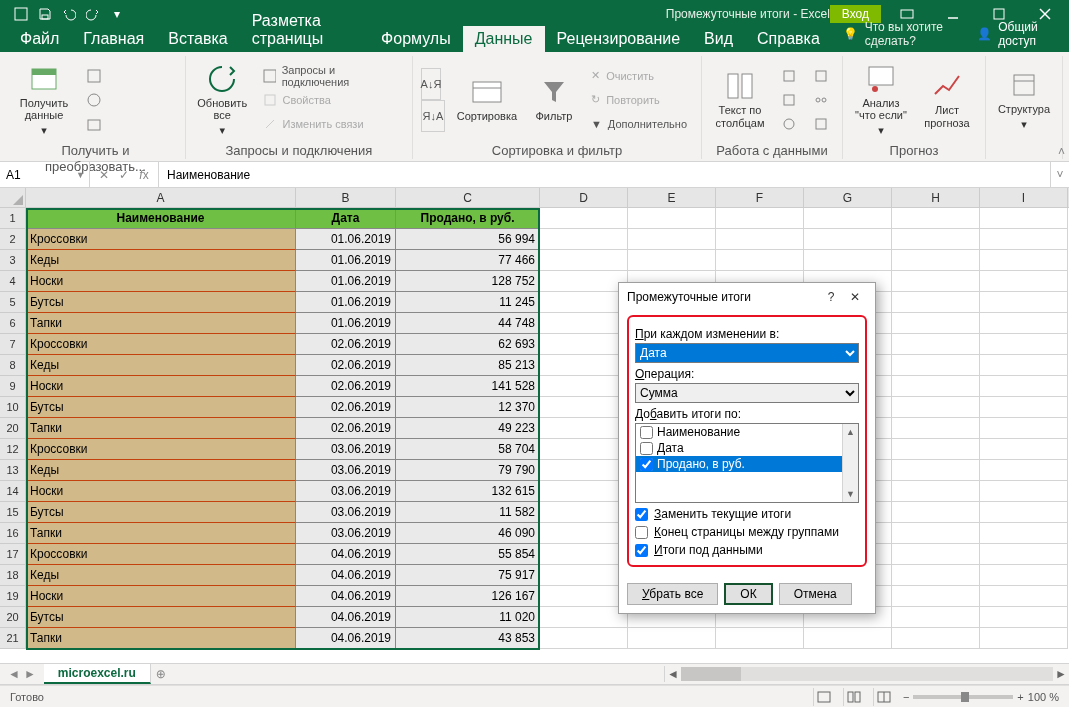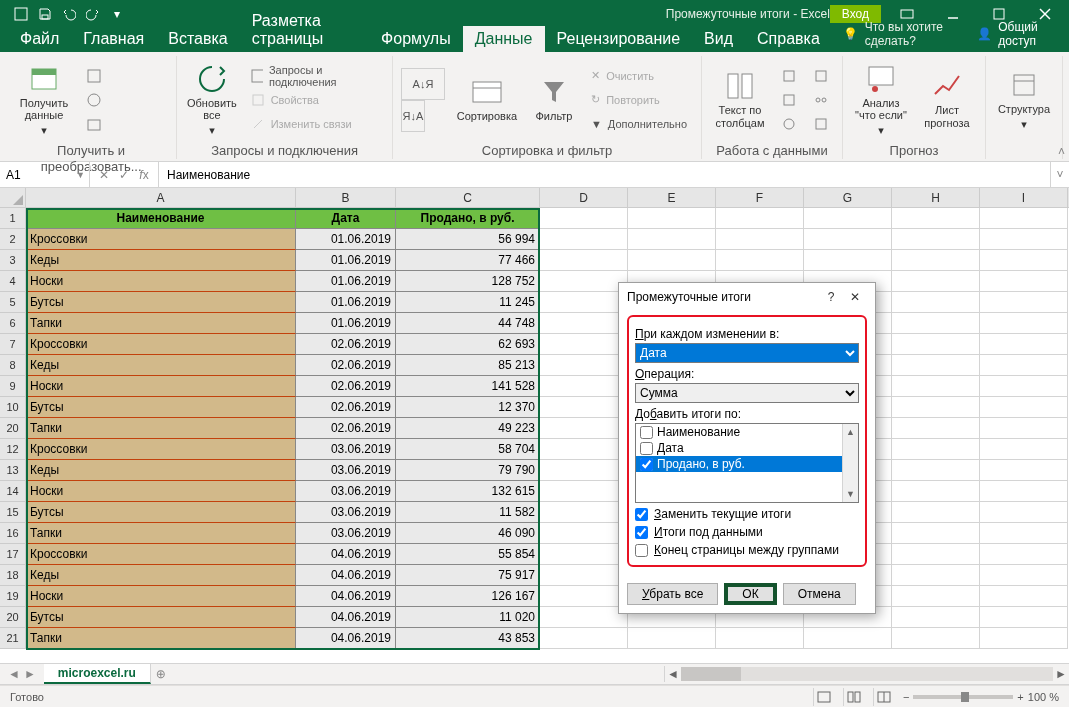--- a/index.html
+++ b/index.html
@@ -91,21 +91,21 @@
   .dialog select{width:100%; height:20px; font-size:12px; border:1px solid #7a7a7a;}
   .dialog select.hl{background:#0078d7;color:#fff;}
   .dialog .listbox{border:1px solid #7a7a7a; height:80px; overflow:auto; background:#fff; position:relative;}
   .dialog .listbox .item{display:flex;align-items:center;gap:4px;padding:1px 4px;}
   .dialog .listbox .item.sel{background:#0078d7;color:#fff;}
   .dialog .listbox .sb{position:absolute;right:0;top:0;width:16px;height:100%;background:#f0f0f0;border-left:1px solid #d4d4d4;}
   .dialog .listbox .sb .up,.dialog .listbox .sb .dn{height:16px;text-align:center;color:#666;font-size:9px;line-height:16px;}
   .dialog .chk{display:flex;align-items:center;gap:6px;margin-top:4px;}
   .dialog .btns{display:flex;gap:6px;padding:8px;justify-content:flex-start;}
   .dialog button{height:22px;padding:0 14px;font-size:12px;background:#e1e1e1;border:1px solid #adadad;}
-  .dialog button.primary{border:4px solid #14532d;background:#e1e1e1;}
+  .dialog button.primary{border:2px solid #14532d;background:#e1e1e1;}
   .under{text-decoration:underline;}
   input[type=checkbox]{width:13px;height:13px;}
   svg{display:block;}
 </style>
 </head>
 <body>
 
 <div class="titlebar">
   <div class="qat">
     <div class="btn">
@@ -242,21 +242,21 @@
             </svg>
             <span>Изменить связи</span>
           </div>
       </div>
     </div>
     <div class="glabel">Запросы и подключения</div>
   </div>
   <div class="group">
     <div class="controls">
       <div class="smallstack" style="gap:0">
-        <div class="smallbtn" style="border:1px solid #cfcfcf;width:44px;justify-content:center;padding:0;height:32px;">A↓Я</div>
+        <div class="smallbtn" style="border:1px solid #cfcfcf;width:20px;justify-content:center;padding:0;height:32px;">A↓Я</div>
         <div class="smallbtn" style="border:1px solid #cfcfcf;width:24px;justify-content:center;padding:0;height:32px;">Я↓A</div>
       </div>
       <div class="bigbtn" style="width:72px">
         <div class="ico">
             <svg width="32" height="28">
               <rect x="2" y="4" width="28" height="20" fill="#fff" stroke="#888"></rect>
               <line x1="2" y1="10" x2="30" y2="10" stroke="#888"></line>
             </svg>
           </div>
         <span>Сортировка</span>
@@ -736,26 +736,26 @@
         <div class="sb">
             <div class="up">▲</div>
             <div class="dn" style="position:absolute;bottom:0;width:100%;">▼</div>
           </div>
       </div>
       <div class="chk">
           <input type="checkbox" checked="" style="">
           <span><span class="under">З</span>аменить текущие итоги</span>
         </div>
       <div class="chk">
+          <input type="checkbox" style="">
+          <span><span class="under">К</span>онец страницы между группами</span>
+        </div>
+      <div class="chk">
           <input type="checkbox" checked="" style="">
           <span><span class="under">И</span>тоги под данными</span>
-        </div>
-      <div class="chk">
-          <input type="checkbox" style="">
-          <span><span class="under">К</span>онец страницы между группами</span>
         </div>
     </div>
   </div>
   <div class="btns">
     <button><span class="under">У</span>брать все</button>
     <button class="primary">ОК</button>
     <button>Отмена</button>
   </div>
 </div>
 

